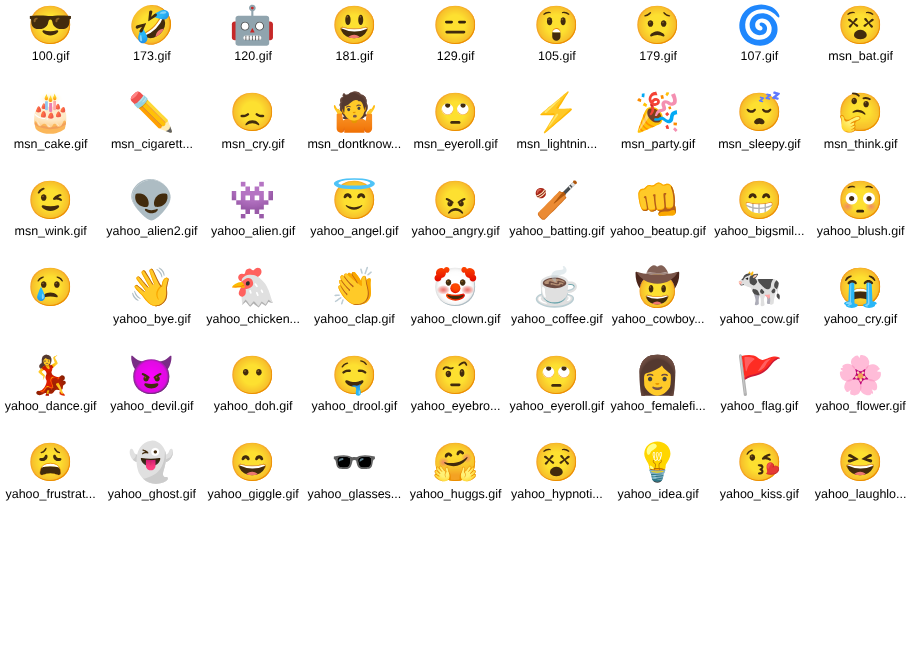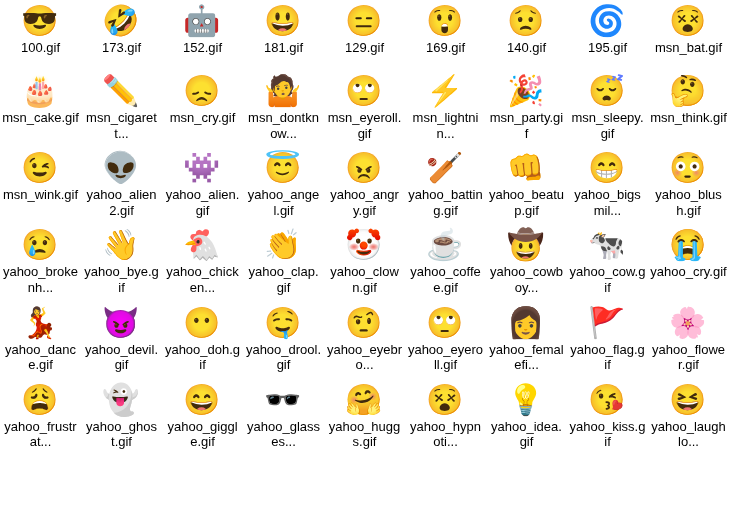--- a/index.html
+++ b/index.html
@@ -24,61 +24,61 @@
       text-align: center;
       width: 81px;
       min-height: 70px;
     }
     .emoji {
       font-size: 30px;
       line-height: 1;
       margin-bottom: 4px;
     }
     .label {
-      font-size: 13px;
+      font-size: 10px;
       word-break: break-all;
       line-height: 1.2;
       color: #000;
     }
   </style>
 </head>
 <body>
 
 <div class="grid" id="grid-container">
 <div class="item">
       <span class="emoji">😎</span>
       <span class="label">100.gif</span>
     </div>
     <div class="item">
       <span class="emoji">🤣</span>
       <span class="label">173.gif</span>
     </div>
     <div class="item">
       <span class="emoji">🤖</span>
-      <span class="label">152.gif</span>
+      <span class="label">120.gif</span>
     </div>
     <div class="item">
       <span class="emoji">😃</span>
       <span class="label">181.gif</span>
     </div>
     <div class="item">
       <span class="emoji">😑</span>
       <span class="label">129.gif</span>
     </div>
     <div class="item">
       <span class="emoji">😲</span>
-      <span class="label">169.gif</span>
+      <span class="label">105.gif</span>
     </div>
     <div class="item">
       <span class="emoji">😟</span>
-      <span class="label">140.gif</span>
+      <span class="label">179.gif</span>
     </div>
     <div class="item">
       <span class="emoji">🌀</span>
-      <span class="label">195.gif</span>
+      <span class="label">107.gif</span>
     </div>
     <div class="item">
       <span class="emoji">😵</span>
       <span class="label">msn_bat.gif</span>
     </div>
     <div class="item">
       <span class="emoji">🎂</span>
       <span class="label">msn_cake.gif</span>
     </div>
     <div class="item">
@@ -144,21 +144,20 @@
     <div class="item">
       <span class="emoji">😁</span>
       <span class="label">yahoo_bigsmil...</span>
     </div>
     <div class="item">
       <span class="emoji">😳</span>
       <span class="label">yahoo_blush.gif</span>
     </div>
     <div class="item">
       <span class="emoji">😢</span>
-      <span class="label">yahoo_brokenh...</span>
     </div>
     <div class="item">
       <span class="emoji">👋</span>
       <span class="label">yahoo_bye.gif</span>
     </div>
     <div class="item">
       <span class="emoji">🐔</span>
       <span class="label">yahoo_chicken...</span>
     </div>
     <div class="item">

